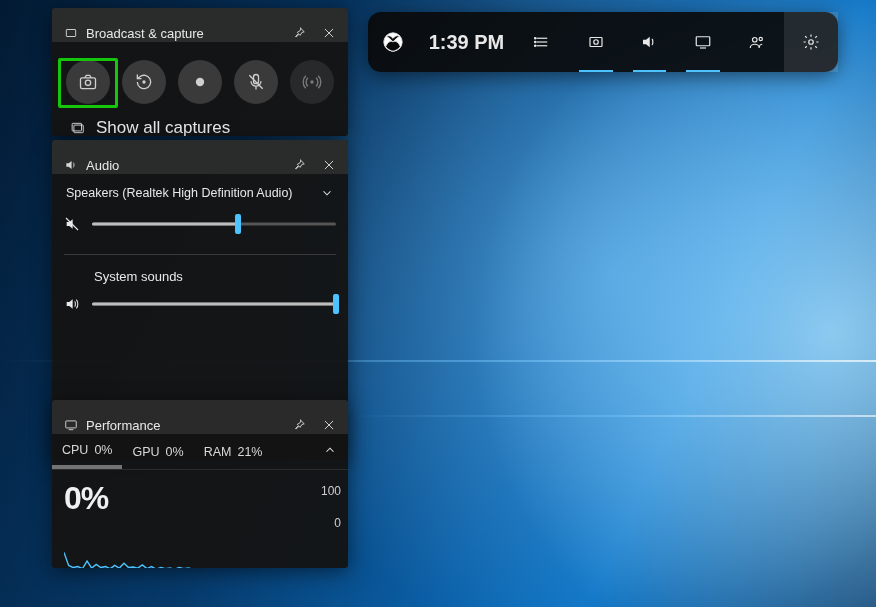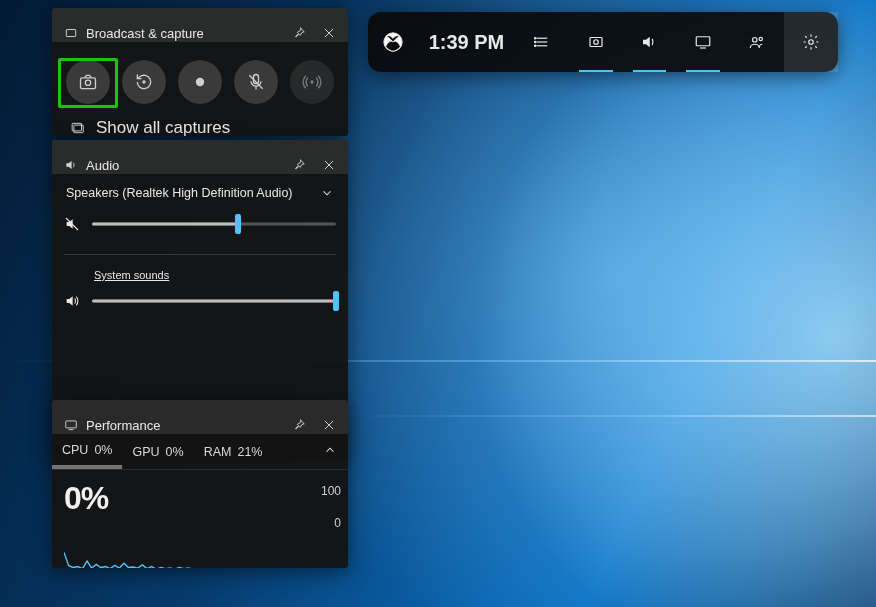--- a/index.html
+++ b/index.html
@@ -54,21 +54,21 @@
 
   
   .audio-row { display:flex; align-items:center; justify-content:space-between; font-size: 12.5px; padding: 2px 2px 10px; }
   .slider-row { display:flex; align-items:center; gap: 12px; padding: 4px 0 20px; }
   .slider-row svg { width:16px; height:16px; flex:none; }
   .slider { position:relative; flex:1; height: 20px; }
   .track { position:absolute; left:0; right:0; top:50%; height:3px; background:#555; transform:translateY(-50%); border-radius:2px;}
   .fill  { position:absolute; left:0; top:50%; height:3px; background:#bdbdbd; transform:translateY(-50%); border-radius:2px;}
   .thumb { position:absolute; top:50%; width:6px; height:20px; background:#4cc2ff; border-radius:2px; transform:translate(-50%,-50%); }
   .section-divider { height:1px; background:#3a3a3a; margin: 0 0 14px; }
-  .sys-label { font-size: 11px; padding: 0 0 6px 30px; text-decoration: underline; }
+  .sys-label { font-size: 13px; padding: 0 0 6px 30px; }
 
   
   .tabs { display:flex; align-items:center; height:36px; border-bottom:1px solid #2c2c2c; padding: 0 4px 0 0;}
   .tab { flex:none; padding: 0 10px; height:100%; display:flex; align-items:center; gap:6px; font-size:12.5px; color:#d8d8d8; cursor:pointer; }
   .tab .lbl { color:#d8d8d8; }
   .tab .val { color:#d8d8d8; }
   .tab.active { border-bottom: 4px solid #737373; justify-content: space-between; }
   .tabs .spacer { flex:1; }
   .tabs .chev { width:28px; text-align:center; cursor:pointer; }
   .perf-body { position:relative; padding: 10px 12px 8px; }

